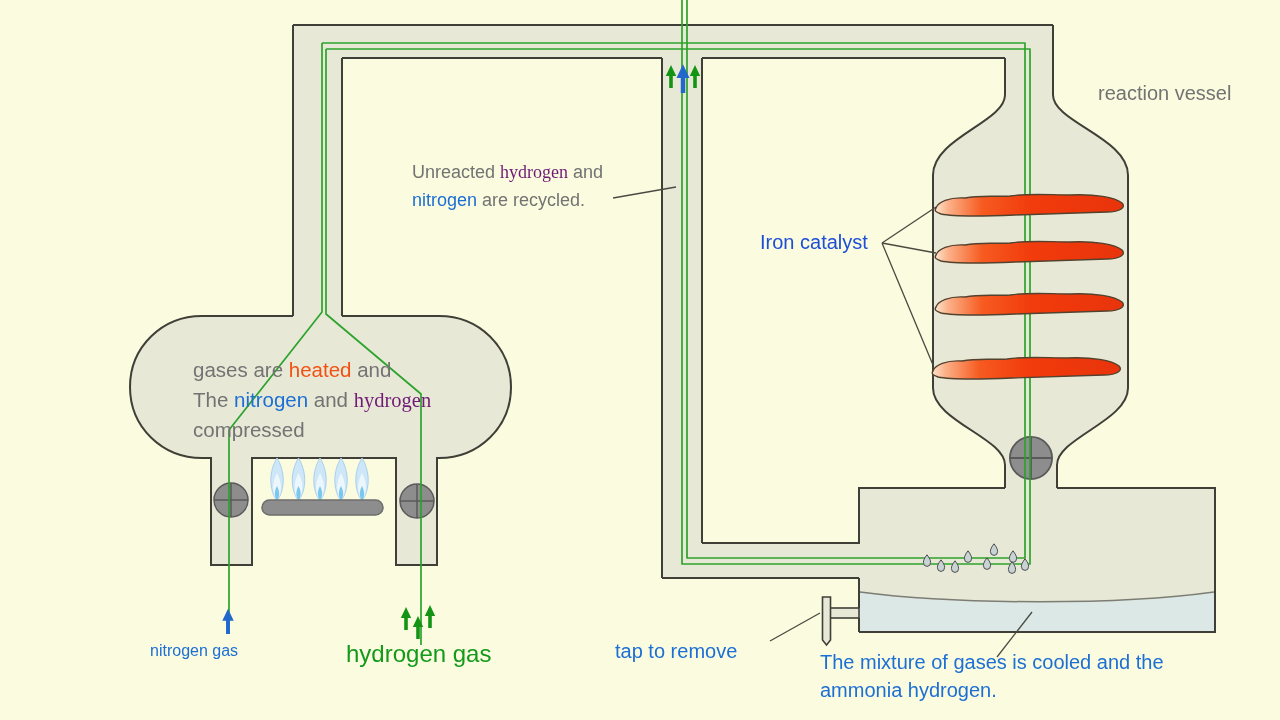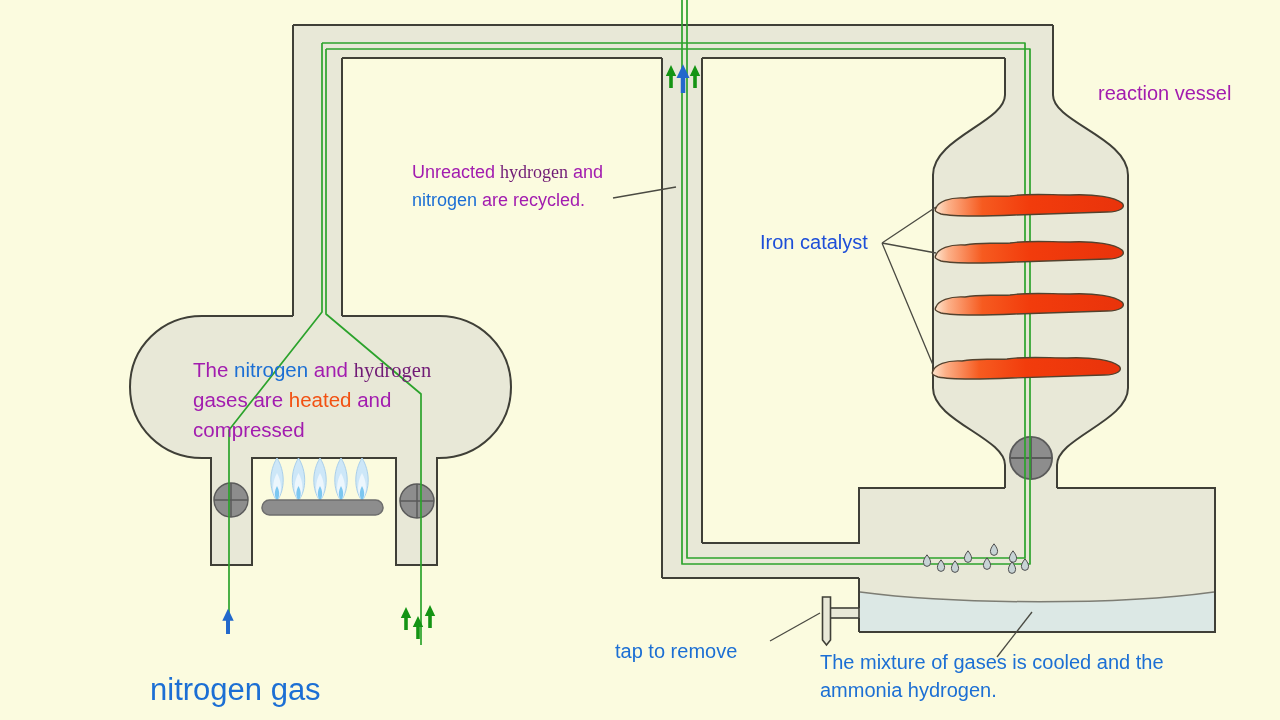--- a/index.html
+++ b/index.html
@@ -1,30 +1,30 @@
 <!DOCTYPE html>
 <html><head>
 <meta charset="utf-8">
 <style>
   html,body{margin:0;padding:0;background:#fbfbdf;}
   .stage{position:relative;width:1280px;height:720px;overflow:hidden;
          background:#fbfbdf;font-family:"Liberation Sans",sans-serif;}
   .stage svg{position:absolute;left:0;top:0;}
   .lbl{position:absolute;white-space:nowrap;line-height:1.4;}
-  .c-dark{color:#a21caf;}
+  .c-dark{color:#737373;}
   .c-blue{color:#1c6fd4;}
   .c-green{color:#701a75;font-family:Liberation Serif, serif;}
   .c-green-big{color:#149a1a;}
   .c-red{color:#f25112;}
   .c-cat{color:#1d4ed8;}
   .lbl-reaction-vessel{left:1098px;top:79px;font-size:20px;}
   .lbl-iron-catalyst{left:760px;top:228px;font-size:20px;}
   .lbl-recycled{left:412px;top:158px;font-size:18px;line-height:28px;}
   .lbl-heater{left:193px;top:355px;font-size:20.5px;line-height:30px;}
-  .lbl-nitrogen{left:150px;top:668px;font-size:31px;}
+  .lbl-nitrogen{left:150px;top:640px;font-size:16px;}
   .lbl-hydrogen{left:346px;top:637px;font-size:24px;}
   .lbl-tap{left:615px;top:595px;font-size:20px;line-height:31px;margin-top:41px;}
   .lbl-cooled{left:820px;top:648px;font-size:20px;line-height:28px;}
 </style>
 </head>
 <body>
 
 <div class="stage">
 
 <svg width="1280" height="720" viewBox="0 0 1280 720">
@@ -156,27 +156,28 @@
 <div class="lbl lbl-reaction-vessel c-dark">reaction vessel</div>
 
 <div class="lbl lbl-iron-catalyst c-cat">Iron catalyst</div>
 
 <div class="lbl lbl-recycled">
   <div><span class="c-dark">Unreacted </span><span class="c-green">hydrogen</span><span class="c-dark"> and</span></div>
   <div><span class="c-blue">nitrogen</span><span class="c-dark"> are recycled.</span></div>
 </div>
 
 <div class="lbl lbl-heater">
+  <div><span class="c-dark">gases are </span><span class="c-red">heated</span><span class="c-dark"> and</span></div>
   <div><span class="c-dark">The </span><span class="c-blue">nitrogen</span><span class="c-dark"> and </span><span class="c-green">hydrogen</span></div>
-  <div><span class="c-dark">gases are </span><span class="c-red">heated</span><span class="c-dark"> and</span></div>
   <div><span class="c-dark">compressed</span></div>
 </div>
 
 <div class="lbl lbl-nitrogen c-blue">nitrogen gas</div>
 
+<div class="lbl lbl-hydrogen c-green-big">hydrogen gas</div>
 
 <div class="lbl lbl-tap c-blue">
   <div>tap to remove</div>
 </div>
 
 <div class="lbl lbl-cooled c-blue">
   <div>The mixture of gases is cooled and the</div>
   <div>ammonia hydrogen.</div>
 </div>
 

